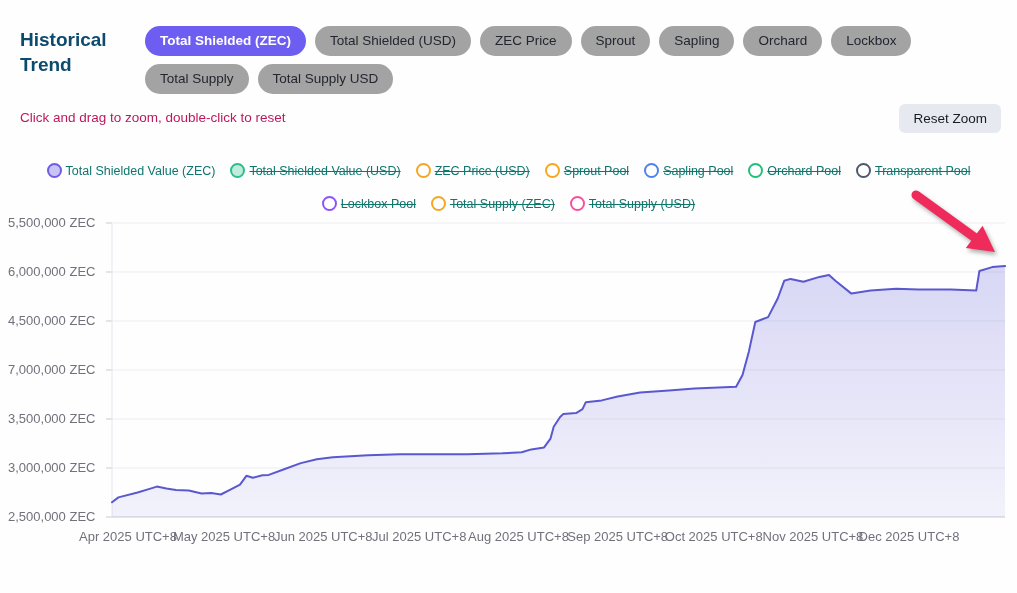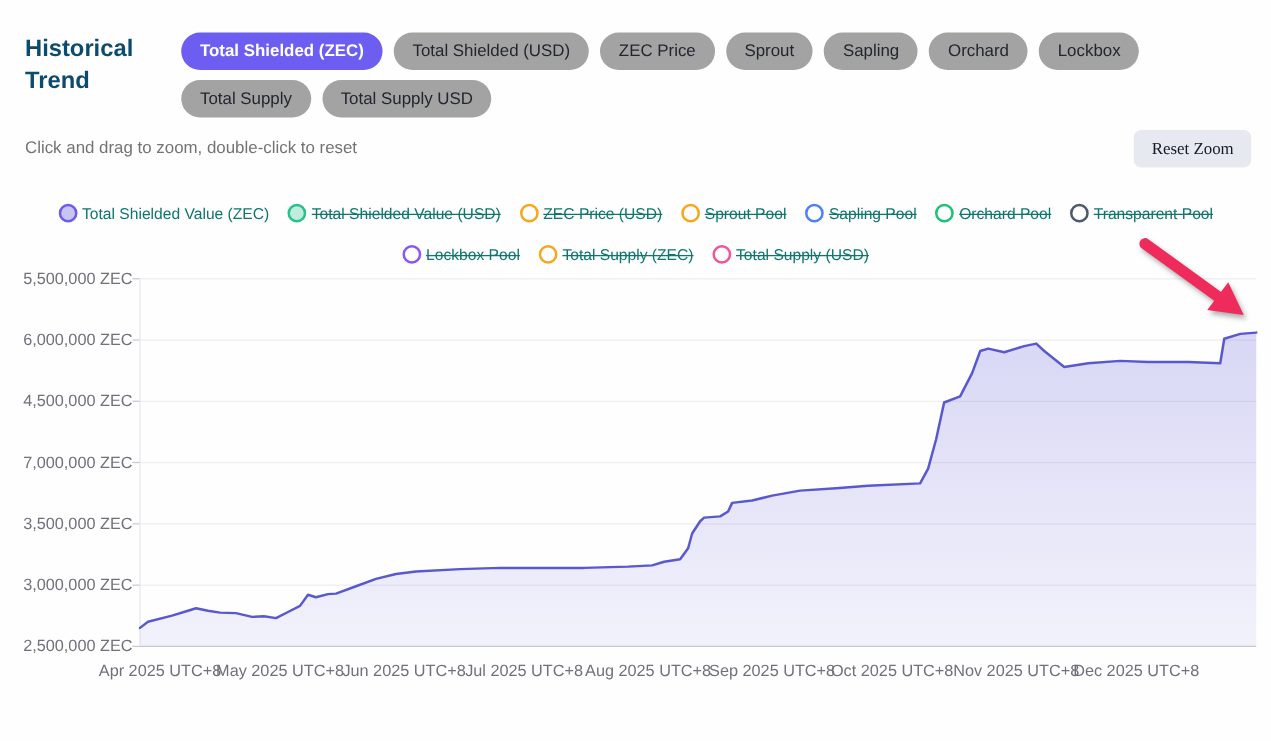--- a/index.html
+++ b/index.html
@@ -12,37 +12,37 @@
     font-size:19px; font-weight:bold; color:#0c4a6e; line-height:25px;
   }
   .filters { position:absolute; left:145px; top:26px; width:830px; }
   .frow { display:flex; gap:9px; margin-bottom:8px; }
   .pill {
     border:none; border-radius:16px; padding:7px 15px; font-size:13.5px;
     background:#a3a3a3; color:#23262f; font-family:inherit; cursor:pointer;
     white-space:nowrap; line-height:1.2;
   }
   .pill.active { background:#6d5df1; color:#ffffff; font-weight:600;text-align:center; }
-  .hint { position:absolute; left:20px; top:110px; font-size:13.5px; color:#737373; }
+  .hint { position:absolute; left:20px; top:110px; font-size:13.5px; color:#be185d; }
   .reset-btn {
     position:absolute; right:16px; top:104px; background:#e7e9f1; border:none;
     border-radius:6px; padding:7px 14px; font-size:13.5px; color:#171b24;
-    font-family:Liberation Serif, serif; cursor:pointer;
+    font-family:Liberation Sans, sans-serif; cursor:pointer;
   }
   .legend-row {
     position:absolute; left:0; width:100%; display:flex; justify-content:center;
     gap:15px; align-items:center;
   }
   #legend-row-0 { top:163px; }
   #legend-row-1 { top:196px; }
   .litem { display:flex; align-items:center; gap:4px; cursor:pointer; white-space:nowrap; }
   .lcircle { width:11px; height:11px; border-radius:50%; border:2.5px solid; flex:none; }
   .llabel { font-size:12.5px; color:#0f766e; }
   .litem.disabled .llabel { text-decoration:line-through; }
-  .ylabel { position:absolute; left:8px; width:98px; text-align:right; font-size:13px; color:#71717c; }
+  .ylabel { position:absolute; left:8px; width:98px; font-size:13px; color:#71717c; }
   .xlabel { position:absolute; top:529px; width:130px; text-align:center; font-size:13px; color:#71717c; white-space:nowrap; }
   #plot { position:absolute; left:112px; top:223px; overflow:visible; }
   #arrow-svg { position:absolute; left:900px; top:185px; filter:drop-shadow(2px 3px 2px rgba(90,90,90,0.5)); }
 </style>
 </head>
 <body>
 
 <div class="title">Historical Trend</div>
 
 <div class="filters">

